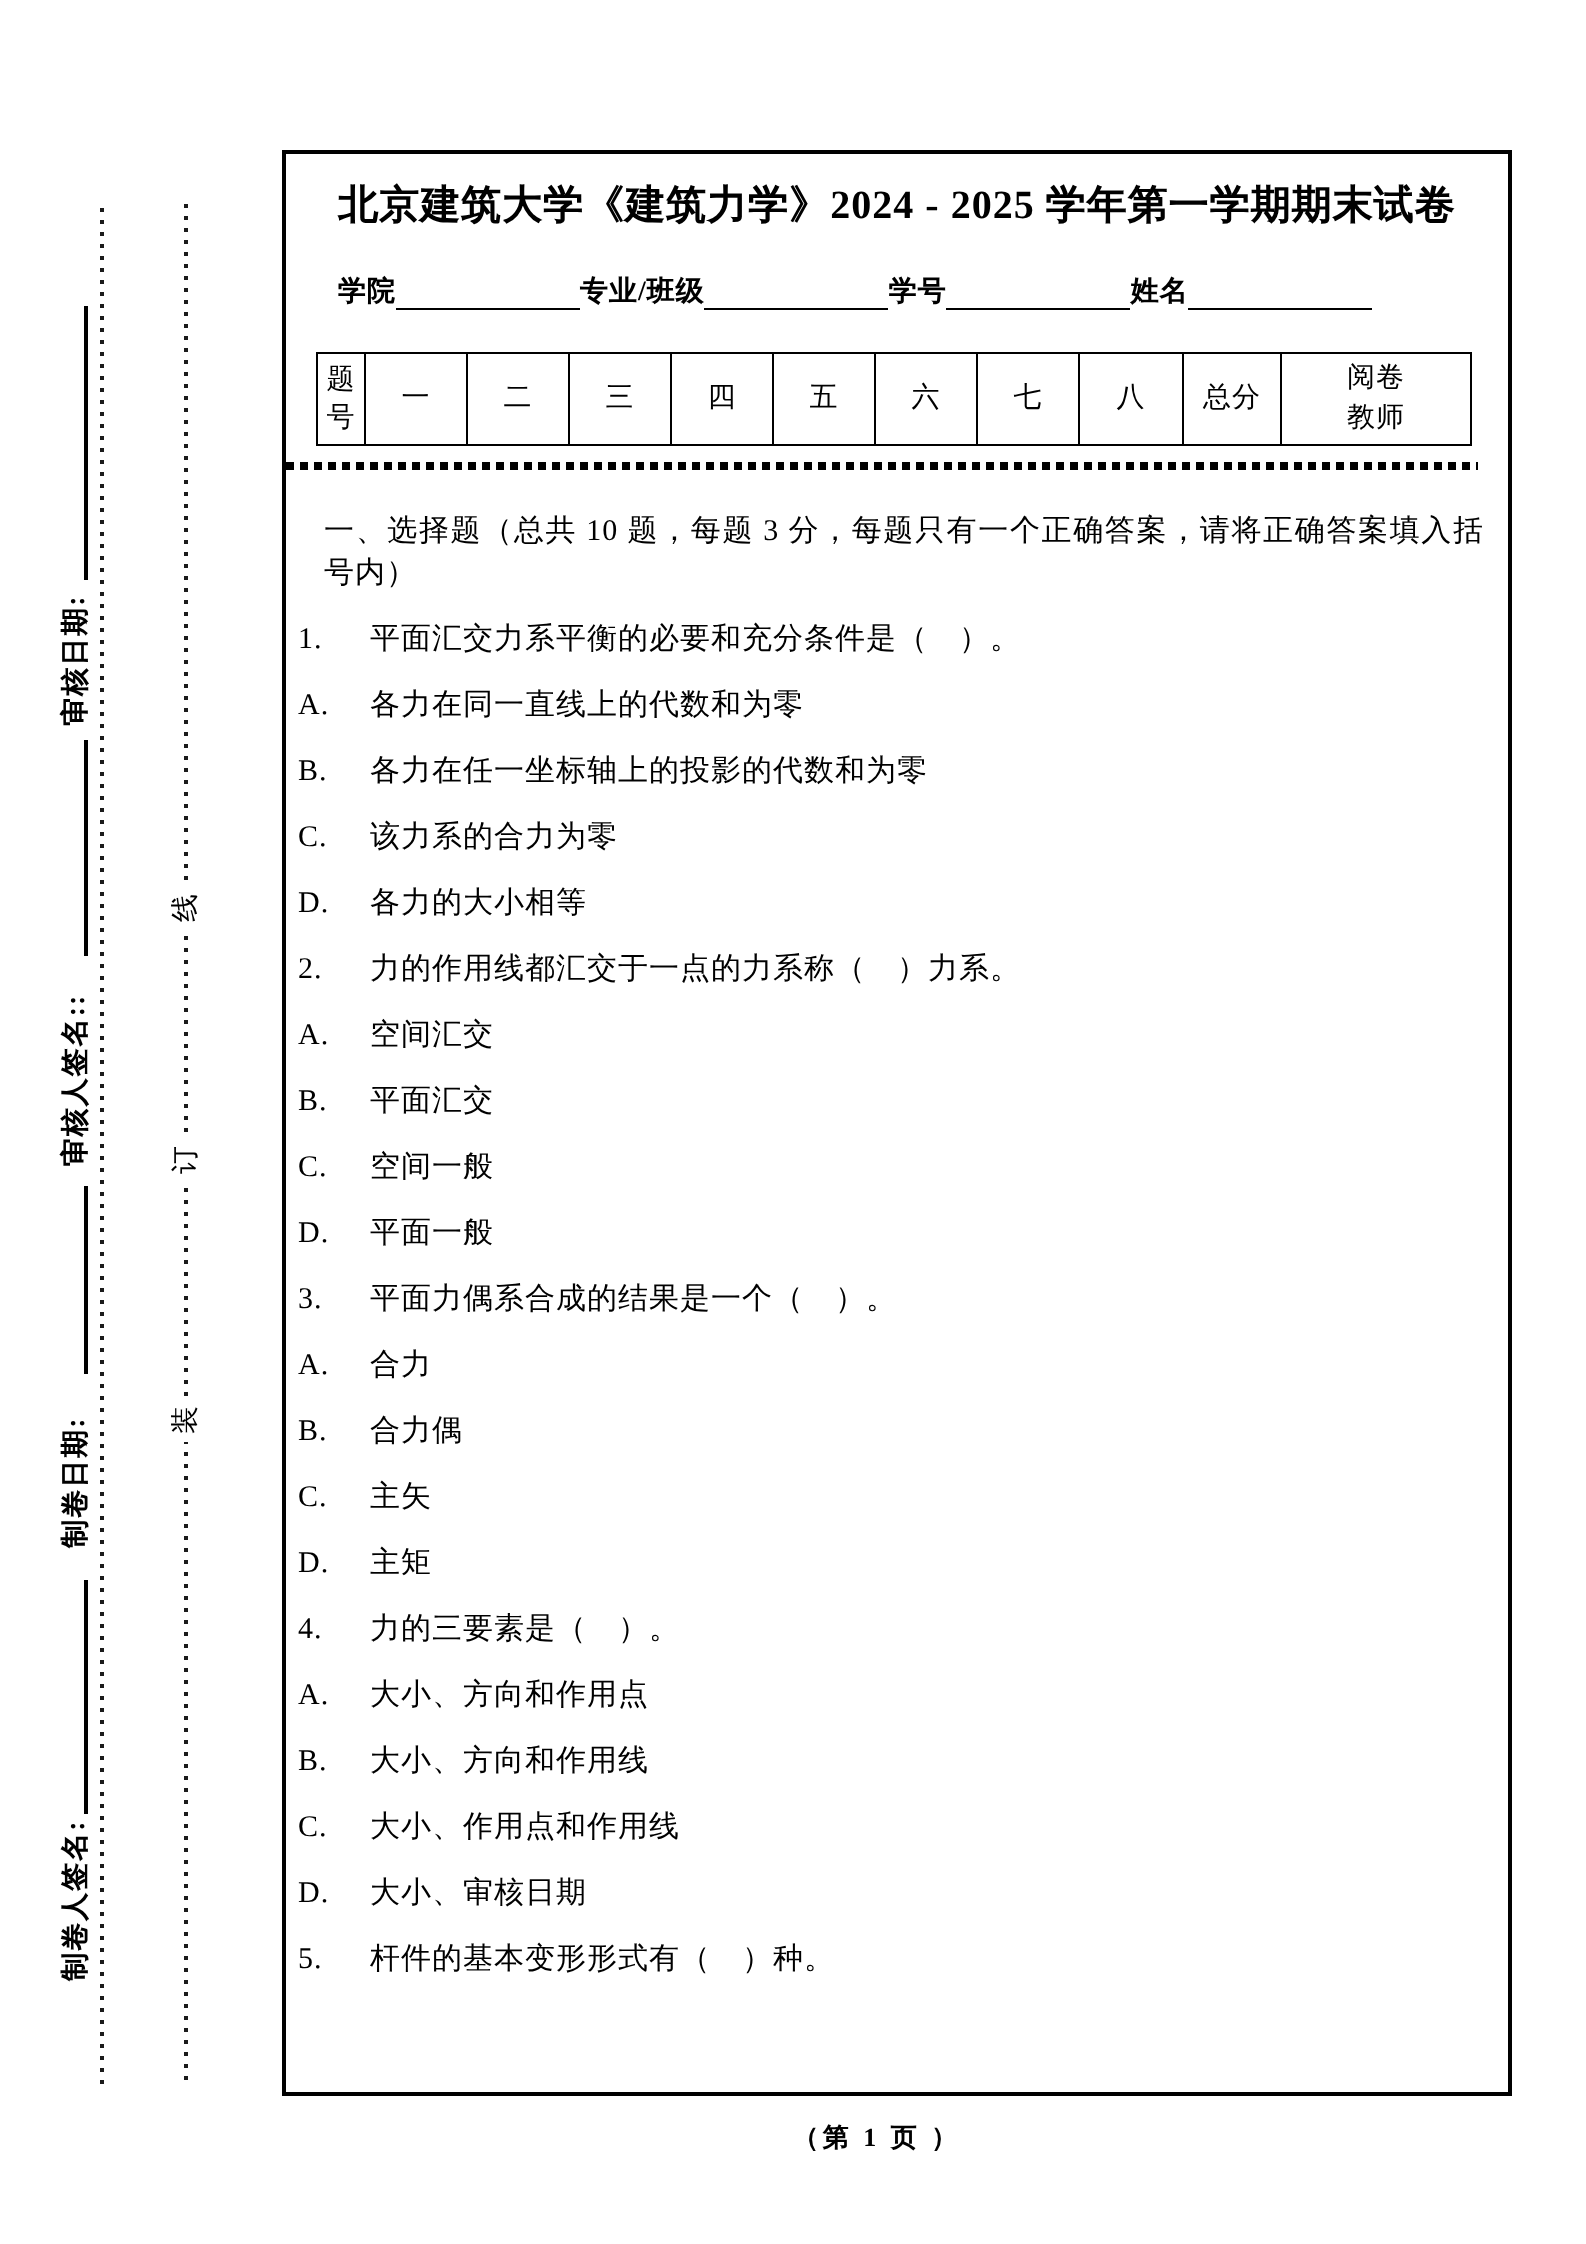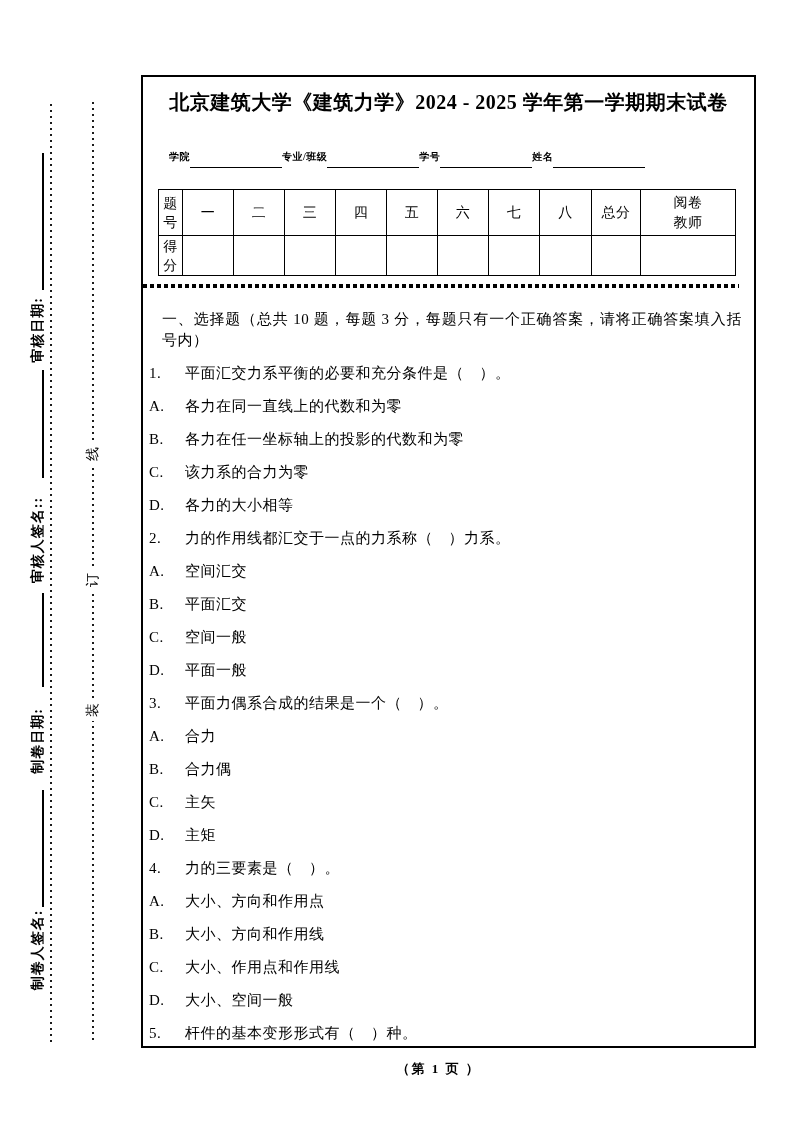--- a/index.html
+++ b/index.html
@@ -21,21 +21,21 @@
   .ml1{top:330px;} .ml2{top:540px;} .ml3{top:741px;} .ml4{top:950px;}
   .bchar{position:absolute;left:93px;font-size:14px;background:#fff;padding:0 4px;
     transform:translate(-50%,-50%) rotate(-90deg);}
   .bc1{top:454px;} .bc2{top:580px;} .bc3{top:710px;}
 
   
   .main-box{position:absolute;left:141px;top:75px;width:615px;height:973px;
     border:2px solid #000;box-sizing:border-box;}
   .title{margin:12px 4px 0 4px;text-align:center;font-size:20px;font-weight:bold;
     letter-spacing:.5px;}
-  .fields{display:flex;align-items:flex-start;margin:34px 18px 0 26px;font-size:10px;
+  .fields{display:flex;align-items:flex-start;margin:21px 18px 0 26px;font-size:14px;
     font-weight:bold;letter-spacing:.5px;}
   .field-label{flex:0 0 auto;}
   .field-blank{flex:0 0 92px;height:17px;border-bottom:1.5px solid #000;}
 
   table.score{border-collapse:collapse;table-layout:fixed;width:577px;margin:21px 0 1px 15px;}
   table.score td{border:1.5px solid #000;text-align:center;vertical-align:middle;
     font-size:14px;letter-spacing:.5px;padding:0;line-height:19px;}
   tr.r1 td{height:45px;} tr.r2 td{height:39px;}
   .wrap2{display:inline-block;width:32px;line-height:20px;}
 
@@ -109,33 +109,20 @@
         <td>二</td>
         <td>三</td>
         <td>四</td>
         <td>五</td>
         <td>六</td>
         <td>七</td>
         <td>八</td>
         <td>总分</td>
         <td><span class="wrap2">阅卷教师</span></td>
       </tr>
-      <tr class="r2">
-        <td>得分</td>
-        <td></td>
-        <td></td>
-        <td></td>
-        <td></td>
-        <td></td>
-        <td></td>
-        <td></td>
-        <td></td>
-        <td></td>
-        <td></td>
-      </tr>
     </tbody>
       </table>
 
     <div class="dots-sep"></div>
 
     <div class="content">
       <div class="section-title">一、选择题（总共 10 题，每题 3 分，每题只有一个正确答案，请将正确答案填入括号内）</div>
       <div id="questions">
           <div class="q-line">
             <span class="q-num">1.</span>
@@ -208,21 +195,21 @@
           <div class="q-line">
             <span class="q-num">B.</span>
             <span class="q-text">大小、方向和作用线</span>
           </div>
           <div class="q-line">
             <span class="q-num">C.</span>
             <span class="q-text">大小、作用点和作用线</span>
           </div>
           <div class="q-line">
             <span class="q-num">D.</span>
-            <span class="q-text">大小、空间一般</span>
+            <span class="q-text">大小、审核日期</span>
           </div>
           <div class="q-line">
             <span class="q-num">5.</span>
             <span class="q-text">杆件的基本变形形式有（　）种。</span>
           </div>
         </div>
     </div>
 
   </div>
 

